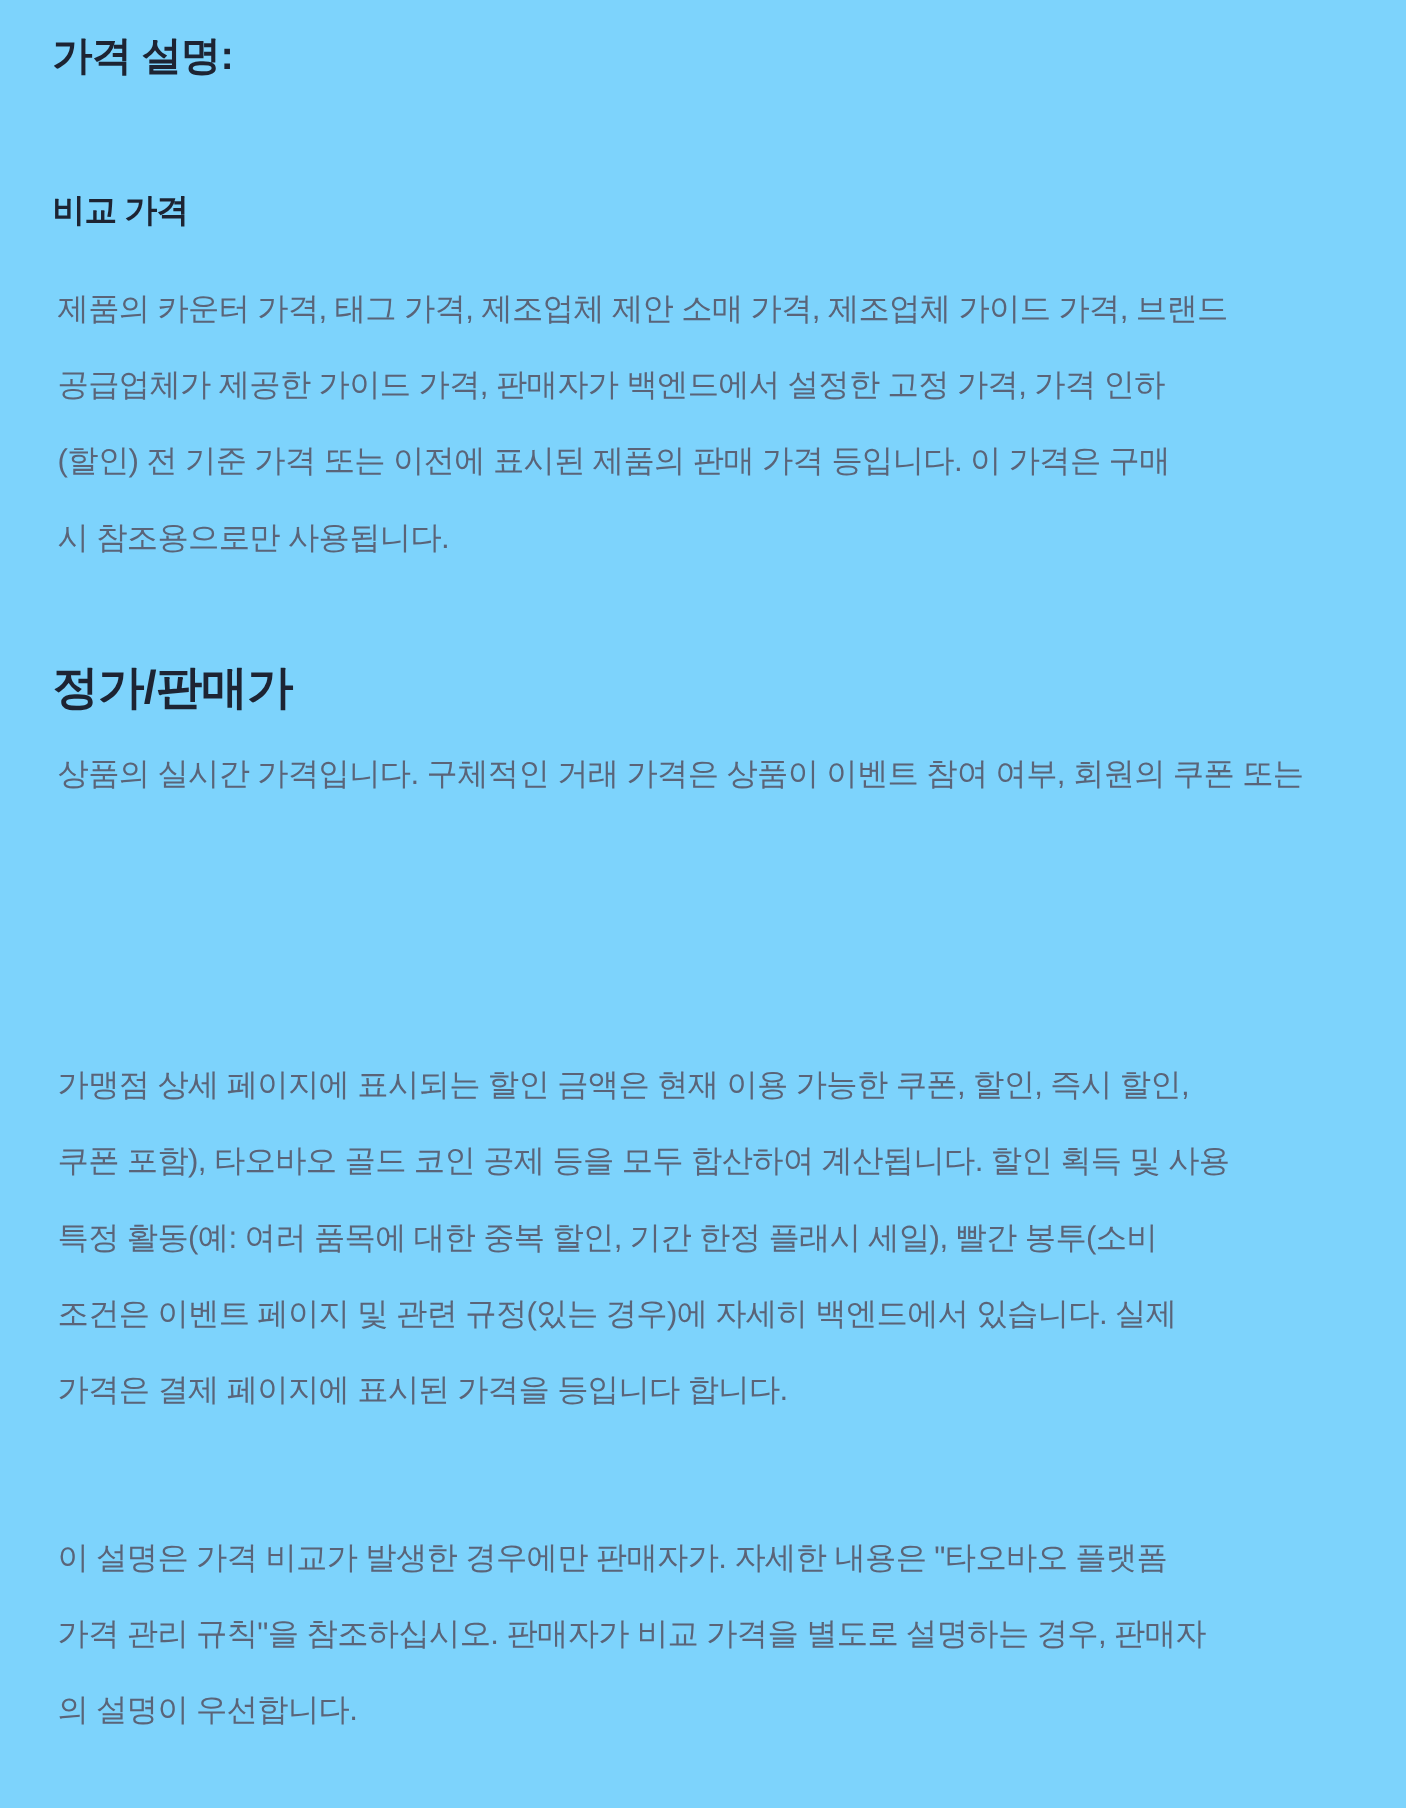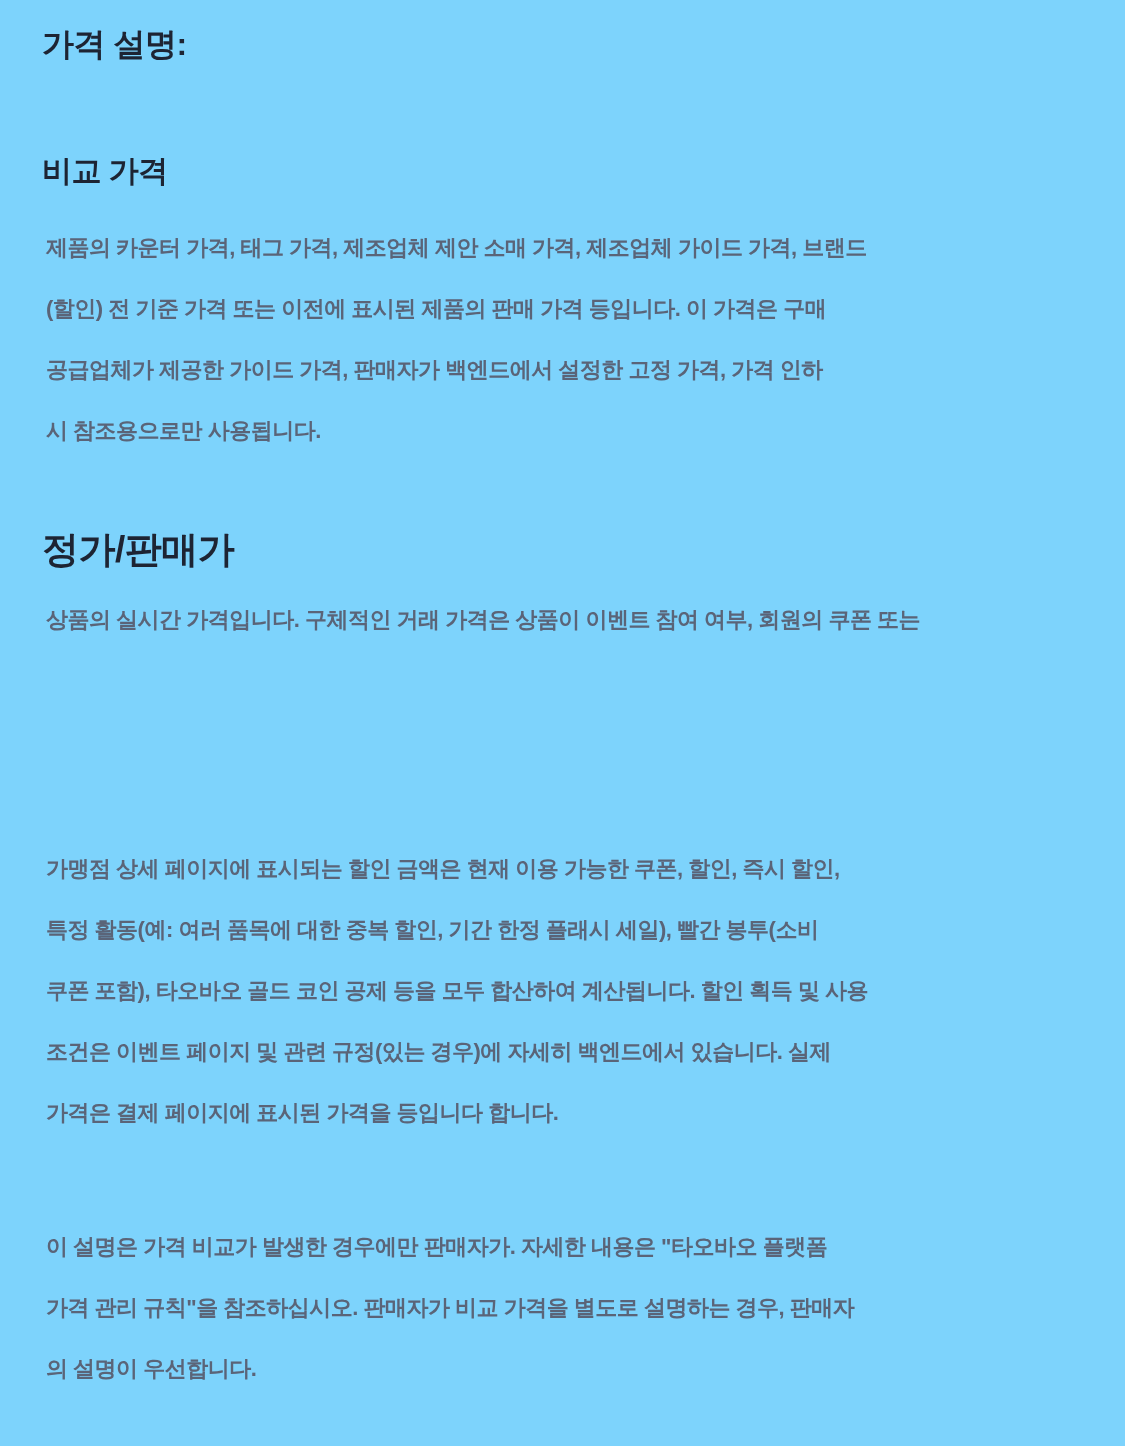--- a/index.html
+++ b/index.html
@@ -29,30 +29,30 @@
   }
   .section-heading {
     position: absolute;
     left: 42px;
     margin: 0;
     font-weight: 700;
     color: #1d2433;
     white-space: nowrap;
     letter-spacing: -0.5px;
   }
-  .heading-1 { top: 153px; font-size: 30px; line-height: 1.2; }
+  .heading-1 { top: 153px; font-size: 26px; line-height: 1.2; }
   .heading-2 { top: 528px; font-size: 37px; line-height: 1.2; }
   .paragraph {
     position: absolute;
     left: 46px;
     right: 32px;
     margin: 0;
-    font-size: 22px;
+    font-size: 25px;
     line-height: 61px;
-    font-weight: 700;
+    font-weight: 400;
     color: #5a6478;
     letter-spacing: -0.5px;
   }
   .para-1 { top: 217px; }
   .para-2 { top: 589px; }
   .para-3 { top: 838px; }
   .para-4 { top: 1216px; }
   .line {
     white-space: nowrap;
   }
@@ -61,35 +61,35 @@
 <body>
 
 <div class="page">
 
   <h1 class="doc-title">가격 설명:</h1>
 
   <h2 class="section-heading heading-1">비교 가격</h2>
 
   <div class="paragraph para-1">
     <div class="line">제품의 카운터 가격, 태그 가격, 제조업체 제안 소매 가격, 제조업체 가이드 가격, 브랜드</div>
+    <div class="line">공급업체가 제공한 가이드 가격, 판매자가 백엔드에서 설정한 고정 가격, 가격 인하</div>
     <div class="line">(할인) 전 기준 가격 또는 이전에 표시된 제품의 판매 가격 등입니다. 이 가격은 구매</div>
-    <div class="line">공급업체가 제공한 가이드 가격, 판매자가 백엔드에서 설정한 고정 가격, 가격 인하</div>
     <div class="line">시 참조용으로만 사용됩니다.</div>
   </div>
 
   <h2 class="section-heading heading-2">정가/판매가</h2>
 
   <div class="paragraph para-2">
     <div class="line">상품의 실시간 가격입니다. 구체적인 거래 가격은 상품이 이벤트 참여 여부, 회원의 쿠폰 또는</div>
   </div>
 
   <div class="paragraph para-3">
     <div class="line">가맹점 상세 페이지에 표시되는 할인 금액은 현재 이용 가능한 쿠폰, 할인, 즉시 할인,</div>
+    <div class="line">쿠폰 포함), 타오바오 골드 코인 공제 등을 모두 합산하여 계산됩니다. 할인 획득 및 사용</div>
     <div class="line">특정 활동(예: 여러 품목에 대한 중복 할인, 기간 한정 플래시 세일), 빨간 봉투(소비</div>
-    <div class="line">쿠폰 포함), 타오바오 골드 코인 공제 등을 모두 합산하여 계산됩니다. 할인 획득 및 사용</div>
     <div class="line">조건은 이벤트 페이지 및 관련 규정(있는 경우)에 자세히 백엔드에서 있습니다. 실제</div>
     <div class="line">가격은 결제 페이지에 표시된 가격을 등입니다 합니다.</div>
   </div>
 
   <div class="paragraph para-4">
     <div class="line">이 설명은 가격 비교가 발생한 경우에만 판매자가. 자세한 내용은 "타오바오 플랫폼</div>
     <div class="line">가격 관리 규칙"을 참조하십시오. 판매자가 비교 가격을 별도로 설명하는 경우, 판매자</div>
     <div class="line">의 설명이 우선합니다.</div>
   </div>
 

